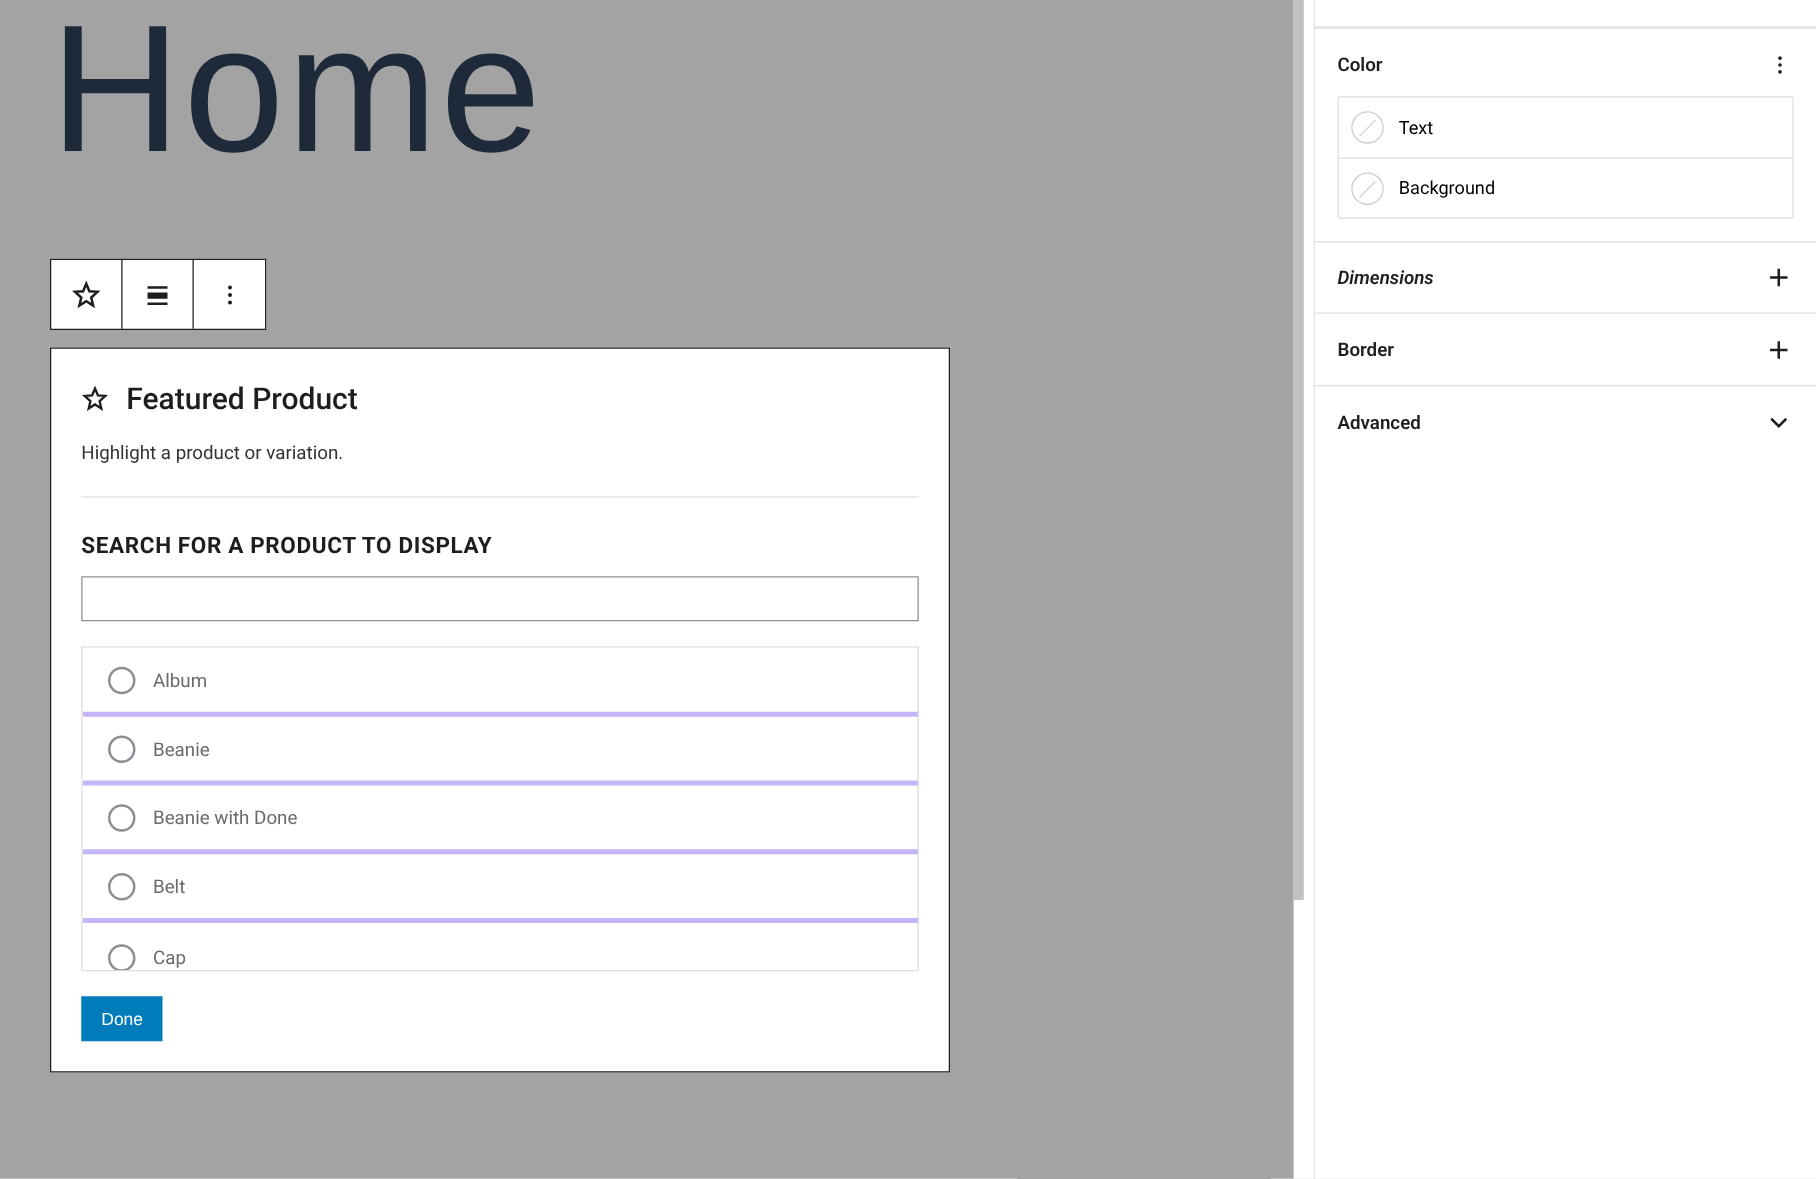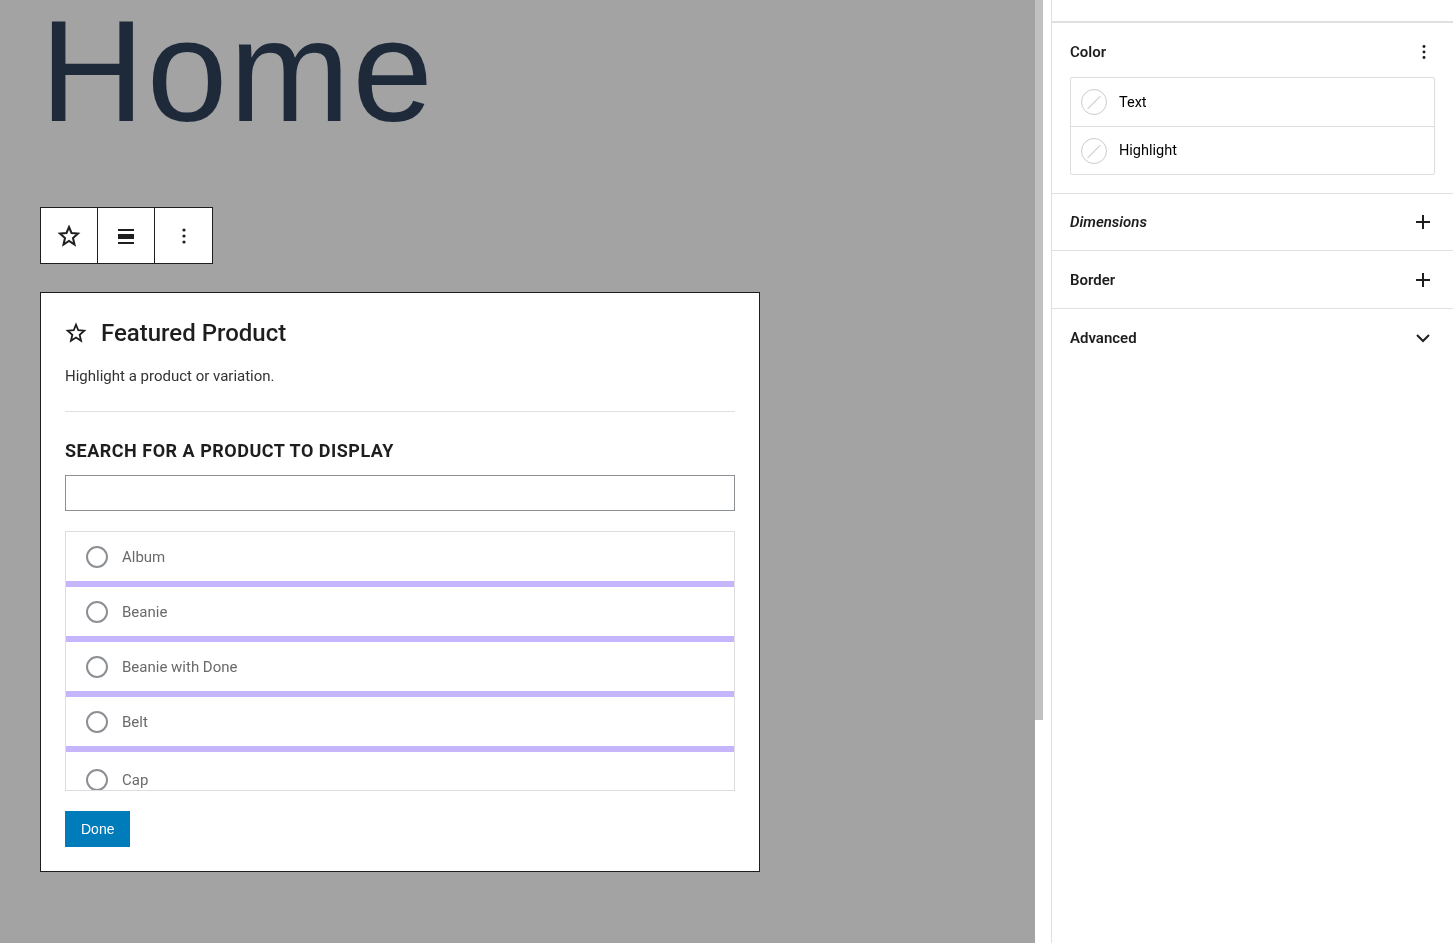--- a/index.html
+++ b/index.html
@@ -35,21 +35,21 @@
     display: flex;
     align-items: center;
     justify-content: center;
     border-right: 1px solid #1e1e1e;
     cursor: pointer;
   }
   .block-toolbar .tbtn:last-child { border-right: none; }
   .tbtn svg { width: 24px; height: 24px; }
 
   .block-card {
-    margin-top: 28px;
+    margin-top: 14px;
     width: 720px;
     background: #fff;
     border: 1px solid #1e1e1e;
     padding: 26px 24px 24px 24px;
   }
   .block-header {
     display: flex;
     align-items: center;
     gap: 14px;
   }
@@ -98,21 +98,21 @@
   }
   .product-list::-webkit-scrollbar { width: 16px; }
   .product-list::-webkit-scrollbar-thumb { background: #c1c1c1; }
   .product-list::-webkit-scrollbar-track { background: #f1f1f1; }
   .product-item {
     display: flex;
     align-items: center;
     gap: 14px;
     height: 55px;
     padding: 0 20px;
-    border-bottom: 6px solid #c4b5fd;
+    border-bottom: 4px solid #c4b5fd;
     cursor: pointer;
   }
   .product-item:last-child { border-bottom: none; }
   .radio {
     width: 22px;
     height: 22px;
     border: 2px solid #8c8f94;
     border-radius: 50%;
     flex-shrink: 0;
   }
@@ -298,21 +298,21 @@
       </svg>
   </div>
   <div class="color-rows">
     <div class="color-box">
       <div class="color-row">
         <div class="swatch"></div>
         <div class="color-label">Text</div>
       </div>
       <div class="color-row">
         <div class="swatch"></div>
-        <div class="color-label">Highlight</div>
+        <div class="color-label">Background</div>
       </div>
     </div>
   </div>
 
   <div class="panel-row" style="border-top:1px solid #e0e0e0;font-style:italic;">
     <span>Dimensions</span>
     <svg viewBox="0 0 24 24" fill="none" stroke="#1e1e1e" stroke-width="2">
         <line x1="12" y1="5" x2="12" y2="19"></line>
         <line x1="5" y1="12" x2="19" y2="12"></line>
       </svg>

